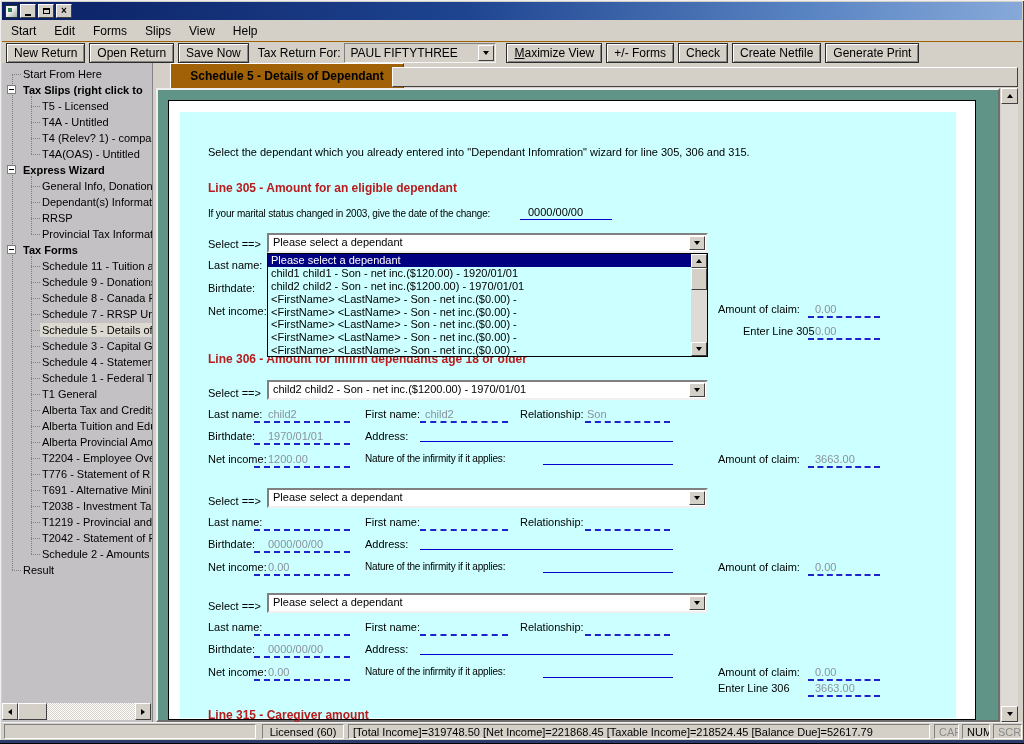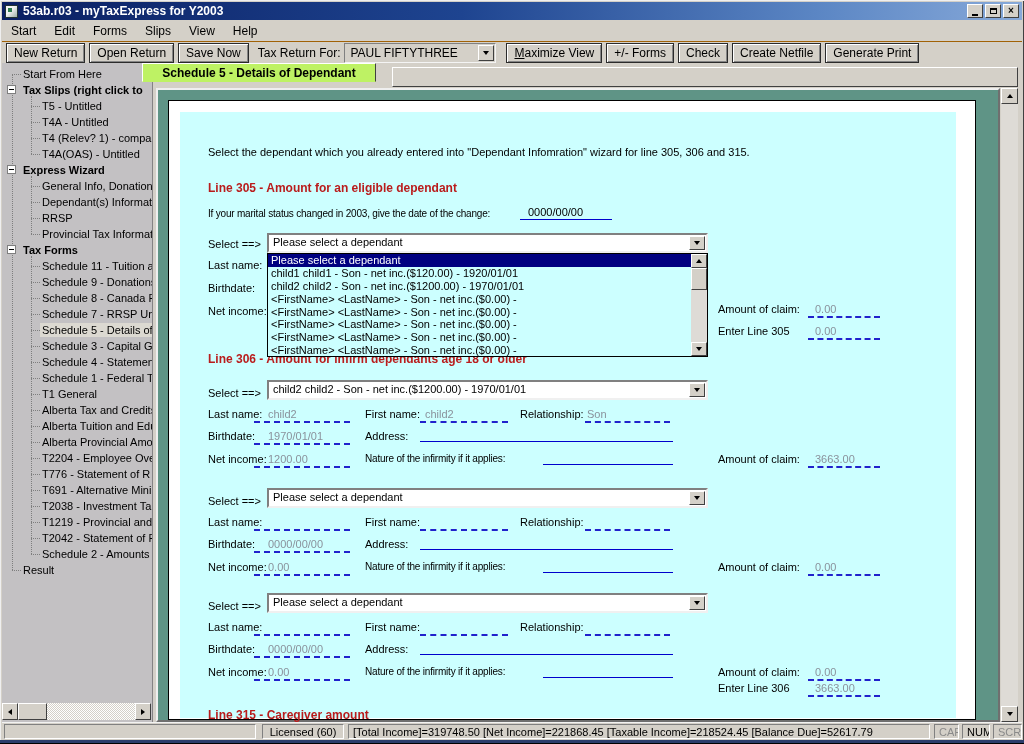--- a/index.html
+++ b/index.html
@@ -55,21 +55,21 @@
   .stub{position:absolute;height:0;border-top:1px dotted #7e7e7e;}
   .hscroll{position:absolute;left:0;right:1px;bottom:2px;height:17px;
     background:#fff;background-image:conic-gradient(#d4d0c8 25%,transparent 0 50%,#d4d0c8 0 75%,transparent 0);
     background-size:2px 2px;}
   .sbbtn{position:absolute;top:0;width:16px;height:17px;background:#d4d0c8;border:1px solid;
     border-color:#fff #404040 #404040 #fff;display:flex;align-items:center;justify-content:center;}
   .hthumb{position:absolute;left:16px;top:0;width:29px;height:17px;background:#d4d0c8;
     border:1px solid;border-color:#fff #404040 #404040 #fff;}
   
   .tabstrip-bg{position:absolute;left:156px;top:63px;width:866px;height:25px;background:#d4d0c8;}
-  .tab{position:absolute;left:142px;top:63px;width:234px;height:19px;background:#bef264;
+  .tab{position:absolute;left:170px;top:63px;width:234px;height:26px;background:#a16207;
     border:1px solid;border-color:#fff #404040 transparent #fff;display:flex;align-items:center;
     justify-content:center;font-size:12px;font-weight:bold;white-space:nowrap;}
   .tabstrip{position:absolute;left:392px;top:67px;width:626px;height:20px;background:#d4d0c8;
     border:1px solid;border-color:#fff #404040 #404040 #fff;}
   .content-frame{position:absolute;left:156px;top:88px;width:844px;height:634px;background:#5f9486;
     border:2px solid;border-color:#efefef #6f6f6f #6f6f6f #efefef;}
   .white-panel{position:absolute;left:168px;top:100px;width:808px;height:620px;background:#fff;border:1px solid #000;}
   .cyan{position:absolute;left:180px;top:112px;width:776px;height:606px;background:#ccffff;}
   .vscroll{position:absolute;left:1001px;top:88px;width:17px;height:634px;background:#dedbd6;}
   .vbtn{position:absolute;left:0;width:17px;height:16px;background:#d4d0c8;border:1px solid;
@@ -106,21 +106,20 @@
 </style>
 </head>
 <body>
 
 <div class="window" id="win">
 
   <div class="titlebar">
     <span class="app-icon">
         <i></i>
       </span>
-    <span class="title-text">53ab.r03 - myTaxExpress for Y2003</span>
     <span class="winbtn">
         <span class="glyph-min"></span>
       </span>
     <span class="winbtn">
         <span class="glyph-restore"></span>
       </span>
     <span class="winbtn">
         <span>×</span>
       </span>
   </div>
@@ -162,21 +161,21 @@
           <span class="tlabel">Start From Here</span>
         </div>
         <div class="texp" style="left: 5px; top: 22px; width: 9px; height: 9px; position: absolute;">
           <div class="texp-minus"></div>
         </div>
         <div class="trow bold" style="left: 19px; top: 19px; width: 132px; height: 16px; position: absolute;">
           <span class="tlabel">Tax Slips (right click to</span>
         </div>
         <div class="stub" style="left: 29px; top: 43px; width: 9px; height: 0px; position: absolute;"></div>
         <div class="trow" style="left: 38px; top: 35px; width: 113px; height: 16px; position: absolute;">
-          <span class="tlabel">T5 - Untitled</span>
+          <span class="tlabel">T5 - Licensed</span>
         </div>
         <div class="stub" style="left: 29px; top: 59px; width: 9px; height: 0px; position: absolute;"></div>
         <div class="trow" style="left: 38px; top: 51px; width: 113px; height: 16px; position: absolute;">
           <span class="tlabel">T4A - Untitled</span>
         </div>
         <div class="stub" style="left: 29px; top: 75px; width: 9px; height: 0px; position: absolute;"></div>
         <div class="trow" style="left: 38px; top: 67px; width: 113px; height: 16px; position: absolute;">
           <span class="tlabel">T4 (Relev? 1) - compan</span>
         </div>
         <div class="stub" style="left: 29px; top: 91px; width: 9px; height: 0px; position: absolute;"></div>
@@ -337,21 +336,21 @@
       </span>
   </div>
 
   <div class="flbl" style="left:208px;top:259px">Last name:</div>
   <div class="flbl" style="left:208px;top:282px">Birthdate:</div>
   <div class="flbl" style="left:208px;top:305px">Net income:</div>
 
   <div class="flbl" style="left:718px;top:303px">Amount of claim:</div>
   <div class="fval" style="left:815px;top:303px">0.00</div>
   <div class="fdash" style="left:808px;top:316px;width:72px"></div>
-  <div class="flbl" style="left:718px;top:325px">Enter Line 305</div>
+  <div class="flbl" style="left:743px;top:325px">Enter Line 305</div>
   <div class="fval" style="left:815px;top:325px">0.00</div>
   <div class="fdash" style="left:808px;top:338px;width:72px"></div>
 
   <div class="fhead" style="left:208px;top:352px">Line 306 - Amount for infirm dependants age 18 or older</div>
 
   <div class="ddlist" id="ddlist">
     <div class="ddscroll">
       <div class="sbtn" style="top:0">
           <i class="tri-up"></i>
         </div>

